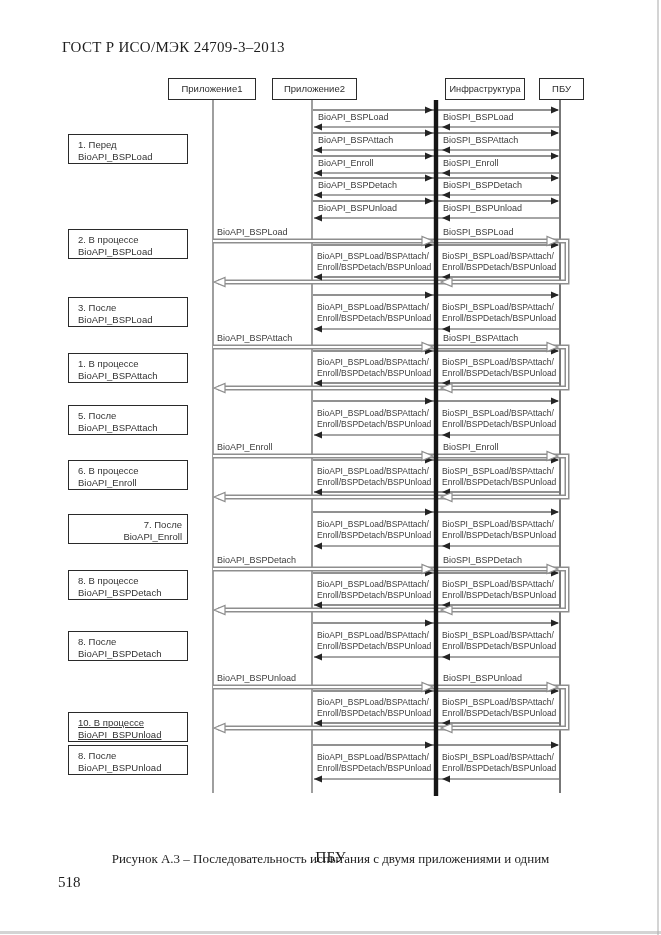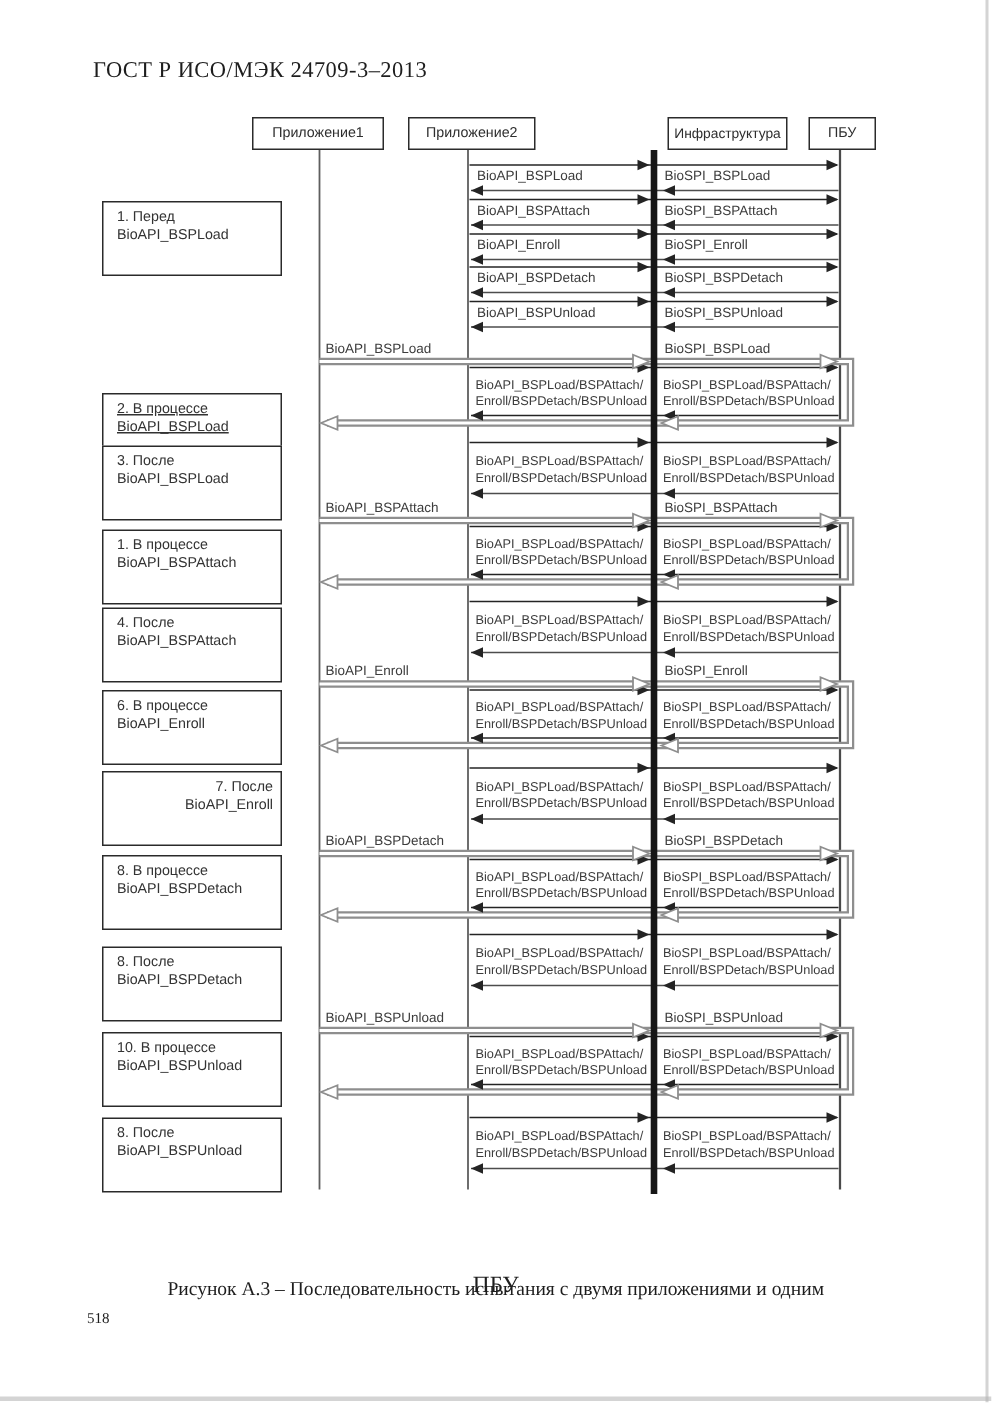--- a/index.html
+++ b/index.html
@@ -4,36 +4,36 @@
 <style>
   html,body{margin:0;padding:0;}
   body{
     width:661px;height:935px;position:relative;background:#ffffff;
     font-family:"Liberation Sans",sans-serif;overflow:hidden;
   }
   .serif{font-family:Liberation Serif, serif;color:#1d1d1d;}
   #doc-header{position:absolute;left:62px;top:39px;font-size:15px;letter-spacing:.3px;}
   #caption1{position:absolute;left:0;right:0;top:815px;text-align:center;font-size:13px;margin-top:36px;}
   #caption2{position:absolute;left:0;right:0;top:848px;text-align:center;font-size:15.5px;}
-  #page-num{position:absolute;left:58px;top:874px;font-size:10px;text-align:right;}
+  #page-num{position:absolute;left:58px;top:874px;font-size:15px;text-align:right;}
   #diagram{position:absolute;left:0;top:0;width:661px;height:731px;}
   #arrows{position:absolute;left:0;top:0;}
   .actor{
     position:absolute;top:78px;height:20px;line-height:20px;border:1px solid #2b2b2b;
     background:#fff;text-align:center;font-size:9.5px;color:#2e2e2e;z-index:3;
   }
   #actor-app1{left:168px;width:86px;}
   #actor-app2{left:272px;width:83px;}
   #actor-infra{left:397px;width:78px;font-size:9.2px;margin-left:48px;}
   #actor-pbu{left:539px;width:43px;}
   .lbl{position:absolute;font-size:9px;line-height:10px;color:#3c3c3c;white-space:nowrap;z-index:2;}
   .combo{font-size:8.5px;line-height:10px;}
   .phase{
     position:absolute;left:68px;width:104px;border:1px solid #2a2a2a;background:#fff;
-    padding:4px 5px 20px 9px;font-size:9.5px;line-height:12px;color:#333;z-index:2;
+    padding:4px 5px 0 9px;font-size:9.5px;line-height:12px;color:#333;z-index:2;
   }
   .scan-edge{position:absolute;background:#b0b0b0;opacity:.55;z-index:5;}
   #edge-right{left:657px;top:0;width:2px;height:935px;}
   #edge-bottom{left:0;top:931px;width:661px;height:3px;}
 </style>
 </head>
 <body>
 
 <div id="doc-header" class="serif">ГОСТ Р ИСО/МЭК 24709-3–2013</div>
 
@@ -225,53 +225,53 @@
     <div class="lbl combo" style="left: 442px; top: 697px;">BioSPI_BSPLoad/BSPAttach/</div>
     <div class="lbl combo" style="left: 442px; top: 708px;">Enroll/BSPDetach/BSPUnload</div>
     <div class="lbl combo" style="left: 317px; top: 752px;">BioAPI_BSPLoad/BSPAttach/</div>
     <div class="lbl combo" style="left: 317px; top: 763px;">Enroll/BSPDetach/BSPUnload</div>
     <div class="lbl combo" style="left: 442px; top: 752px;">BioSPI_BSPLoad/BSPAttach/</div>
     <div class="lbl combo" style="left: 442px; top: 763px;">Enroll/BSPDetach/BSPUnload</div>
     <div class="phase" style="top: 134px;">
       <div>1. Перед</div>
       <div>BioAPI_BSPLoad</div>
     </div>
-    <div class="phase" style="top: 262px; text-decoration: underline;">
+    <div class="phase" style="top: 229px;">
       <div>2. В процессе</div>
       <div>BioAPI_BSPLoad</div>
     </div>
     <div class="phase" style="top: 297px;">
       <div>3. После</div>
       <div>BioAPI_BSPLoad</div>
     </div>
     <div class="phase" style="top: 353px;">
       <div>1. В процессе</div>
       <div>BioAPI_BSPAttach</div>
     </div>
     <div class="phase" style="top: 405px;">
-      <div>4. После</div>
+      <div>5. После</div>
       <div>BioAPI_BSPAttach</div>
     </div>
     <div class="phase" style="top: 460px;">
       <div>6. В процессе</div>
       <div>BioAPI_Enroll</div>
     </div>
     <div class="phase" style="top: 514px; text-align: right;">
       <div>7. После</div>
       <div>BioAPI_Enroll</div>
     </div>
     <div class="phase" style="top: 570px;">
       <div>8. В процессе</div>
       <div>BioAPI_BSPDetach</div>
     </div>
     <div class="phase" style="top: 631px;">
       <div>8. После</div>
       <div>BioAPI_BSPDetach</div>
     </div>
-    <div class="phase" style="top: 688px;">
+    <div class="phase" style="top: 712px; text-decoration: underline;">
       <div>10. В процессе</div>
       <div>BioAPI_BSPUnload</div>
     </div>
     <div class="phase" style="top: 745px;">
       <div>8. После</div>
       <div>BioAPI_BSPUnload</div>
     </div>
   </div>
 
 <div id="caption1" class="serif">Рисунок А.3 – Последовательность испытания с двумя приложениями и одним</div>

